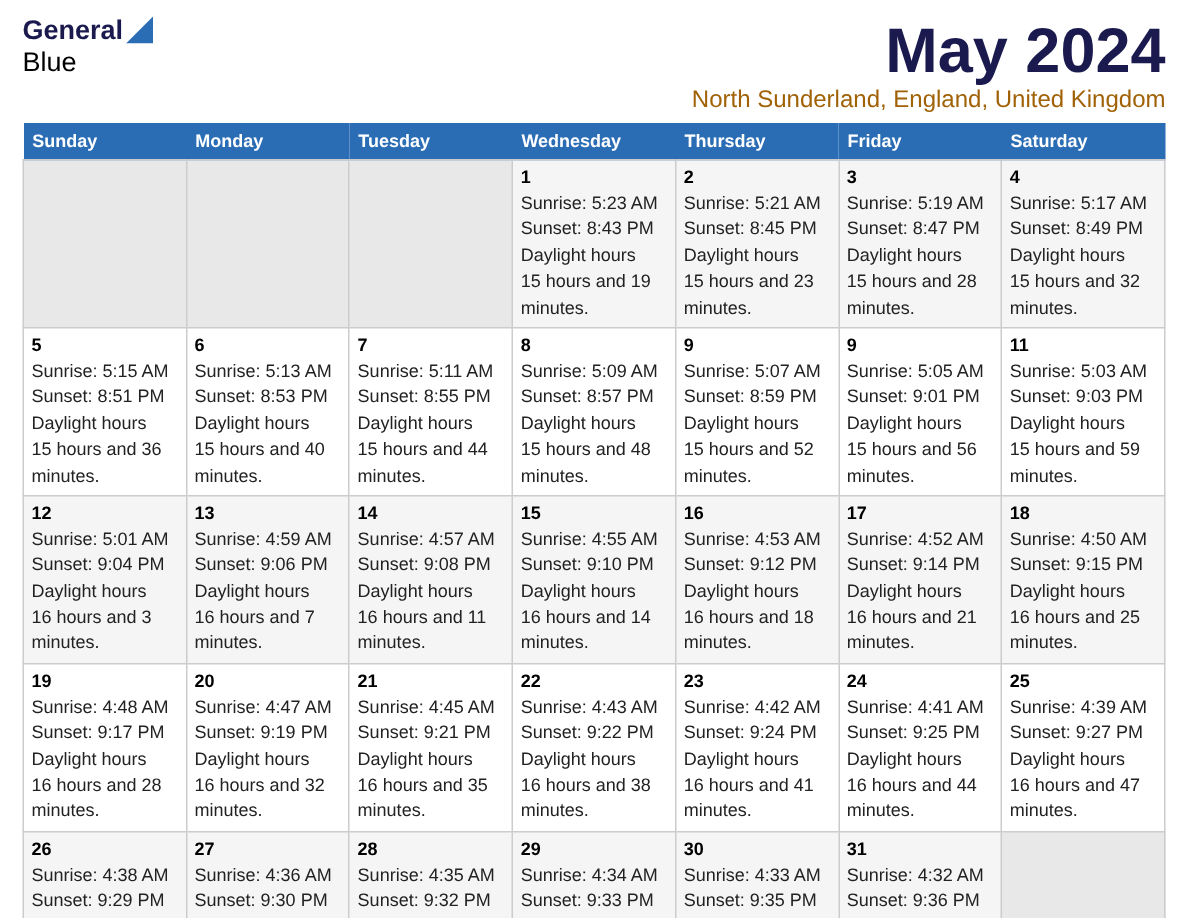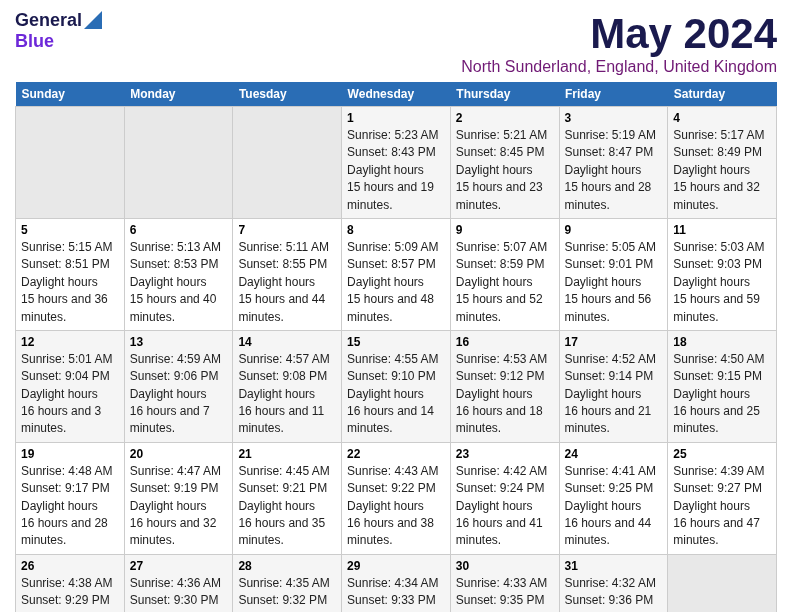--- a/index.html
+++ b/index.html
@@ -21,38 +21,38 @@
       flex-direction: column;
       align-items: flex-start;
     }
     .logo-general {
       font-size: 18px;
       font-weight: bold;
       color: #1a1a4e;
     }
     .logo-blue {
       font-size: 18px;
-      font-weight: bold;
-      color: #6d28d9;
+      font-weight: normal;
+      color: #000000;
     }
     .logo-line {
       display: flex;
       align-items: center;
     }
     .title-area {
       text-align: right;
     }
     .month-title {
       font-size: 42px;
       font-weight: bold;
       color: #1a1a4e;
     }
     .location-title {
       font-size: 16px;
-      color: #701a75;
+      color: #a16207;
       font-weight: normal;
     }
     table {
       width: 100%;
       border-collapse: collapse;
       font-size: 10.5px;
     }
     thead th {
       background-color: #2a6db5;
       color: #ffffff;

